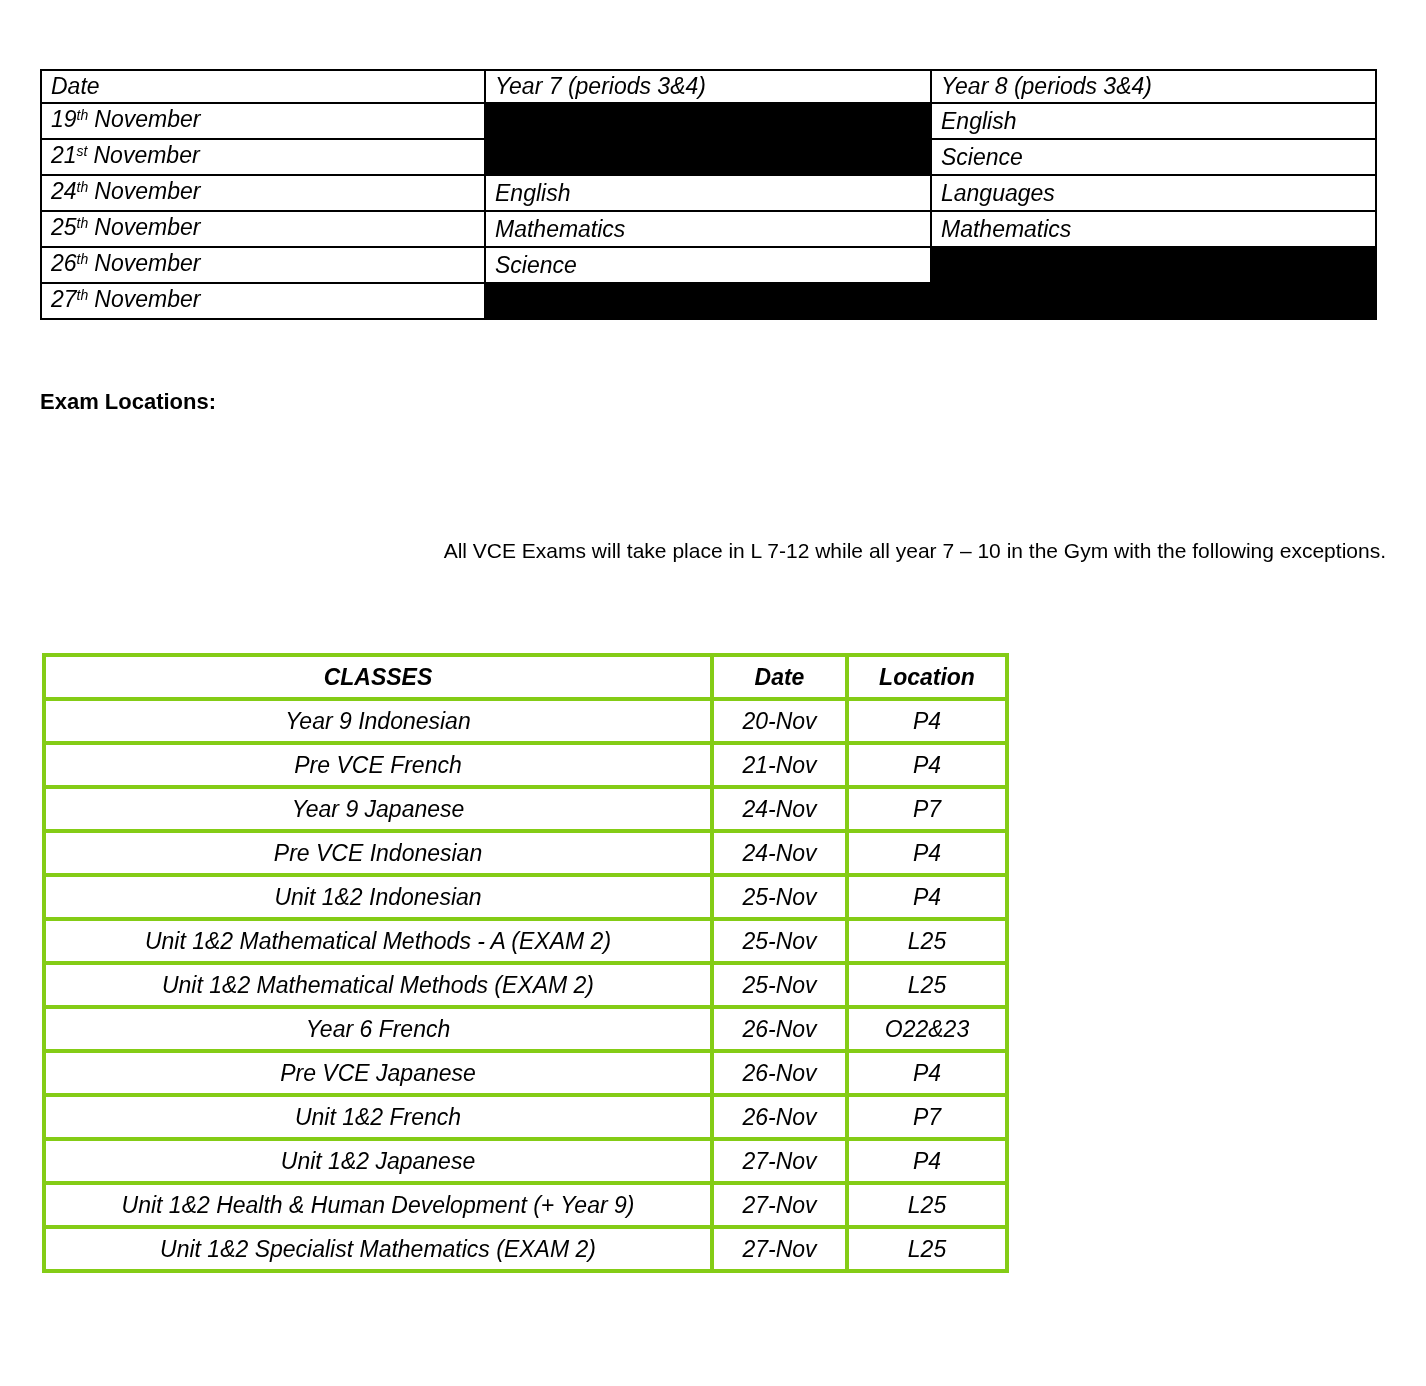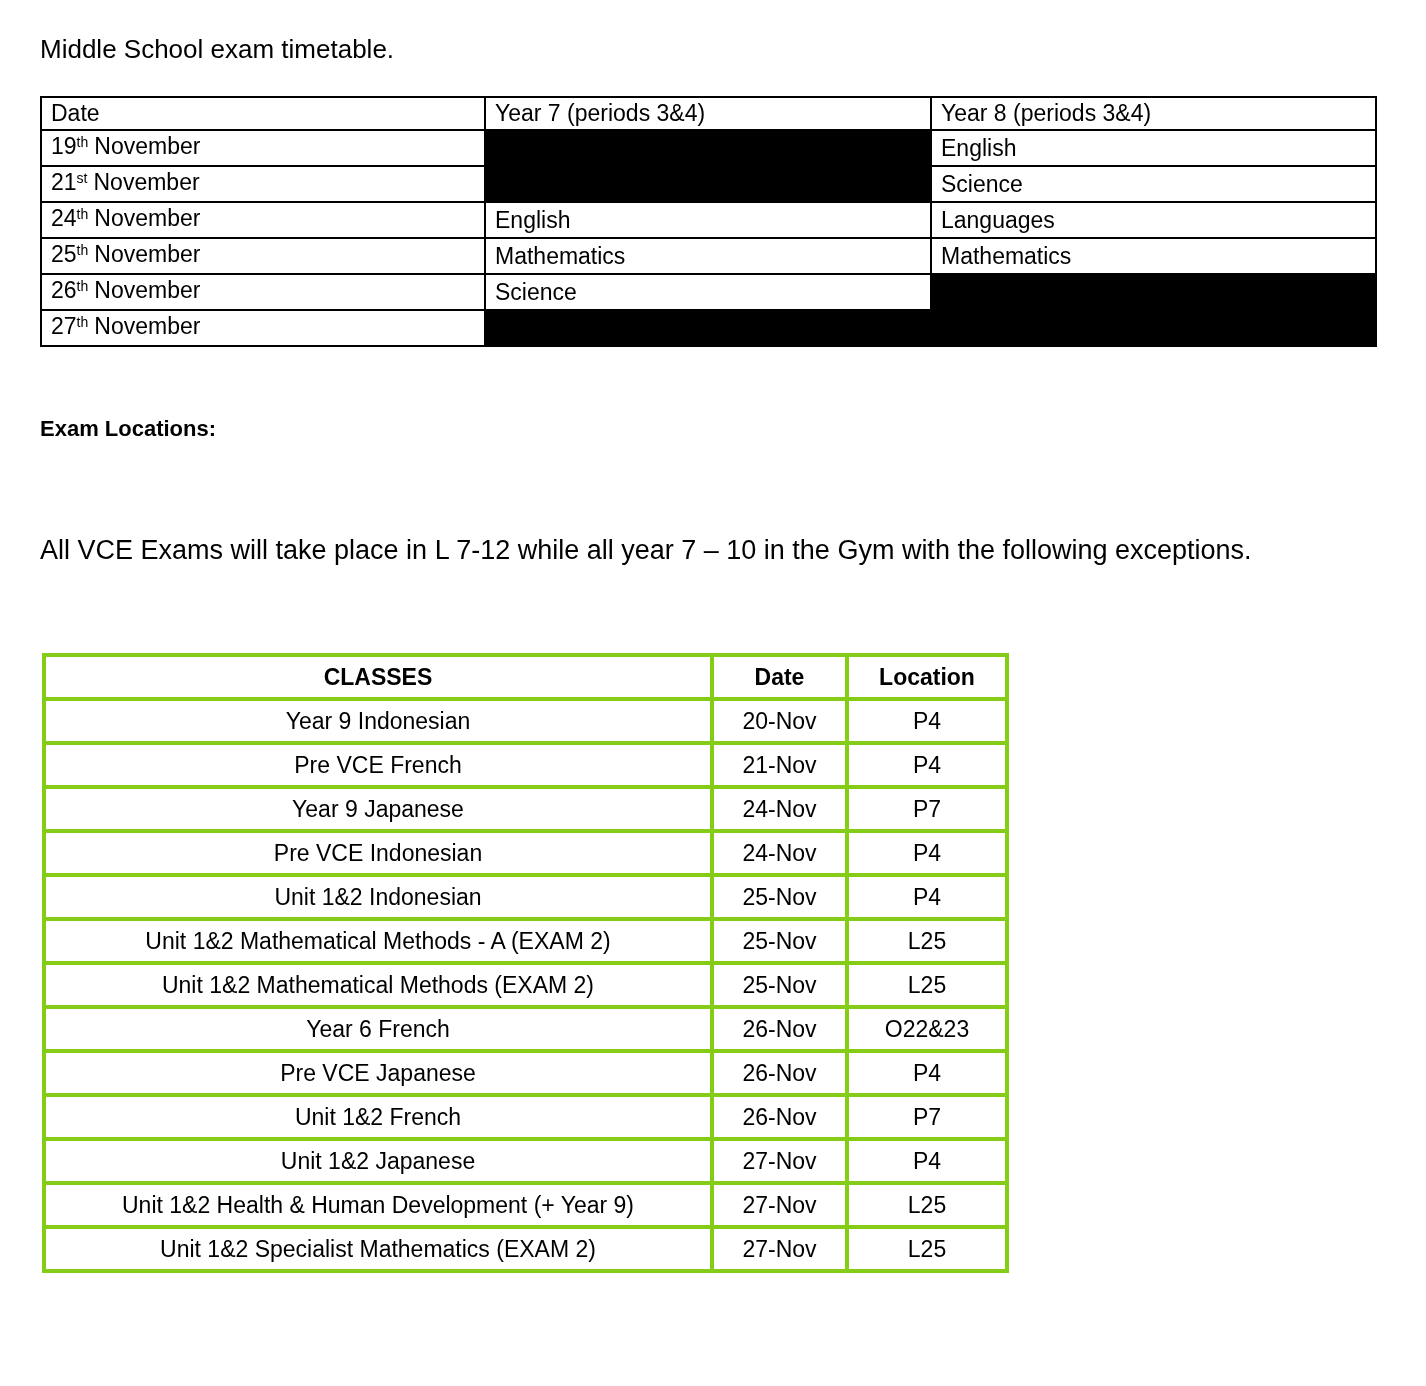--- a/index.html
+++ b/index.html
@@ -12,21 +12,21 @@
     overflow: hidden;
   }
   .page { padding: 36px 40px 0 40px; }
 
   .doc-title {
     font-size: 26px;
     line-height: 27px;
     font-weight: 400;
   }
 
-  table { border-collapse: collapse; table-layout: fixed; }
+  table { border-collapse: collapse; table-layout: fixed; font-style: italic; }
 
   
   .tt { width: 1335px; margin-top: 33px; }
   .tt th, .tt td {
     border: 2px solid #000000;
     height: 33px;
     line-height: 31px;
     font-size: 23px;
     font-weight: 400;
     text-align: left;
@@ -41,23 +41,24 @@
   .month { margin-left: 6px; }
 
   
   .section-heading {
     margin-top: 66px;
     font-size: 22px;
     line-height: 31px;
     font-weight: 700;
   }
   .note {
-    margin-top: 93px;
-    font-size: 27px;
+    margin-top: 120px;
+    font-size: 21px;
     line-height: 27px;
+    text-align: right;
   }
 
   
   .loc { width: 963px; margin-top: 89px; margin-left: 2px; }
   .loc th, .loc td {
     border: 4px solid #84cc16;
     height: 44px;
     line-height: 40px;
     font-size: 23px;
     text-align: center;
@@ -67,21 +68,20 @@
     overflow: hidden;
   }
   .loc th { font-weight: 700; }
   .loc td { font-weight: 400; }
 </style>
 </head>
 <body>
 
 <div class="page">
 
-  <div class="doc-title">Middle School exam timetable.</div>
 
   <table class="tt">
     <colgroup>
       <col style="width:444px">
         <col style="width:446px">
         <col style="width:445px">
     </colgroup>
     <tbody>
         <tr>
       <th>Date</th>

